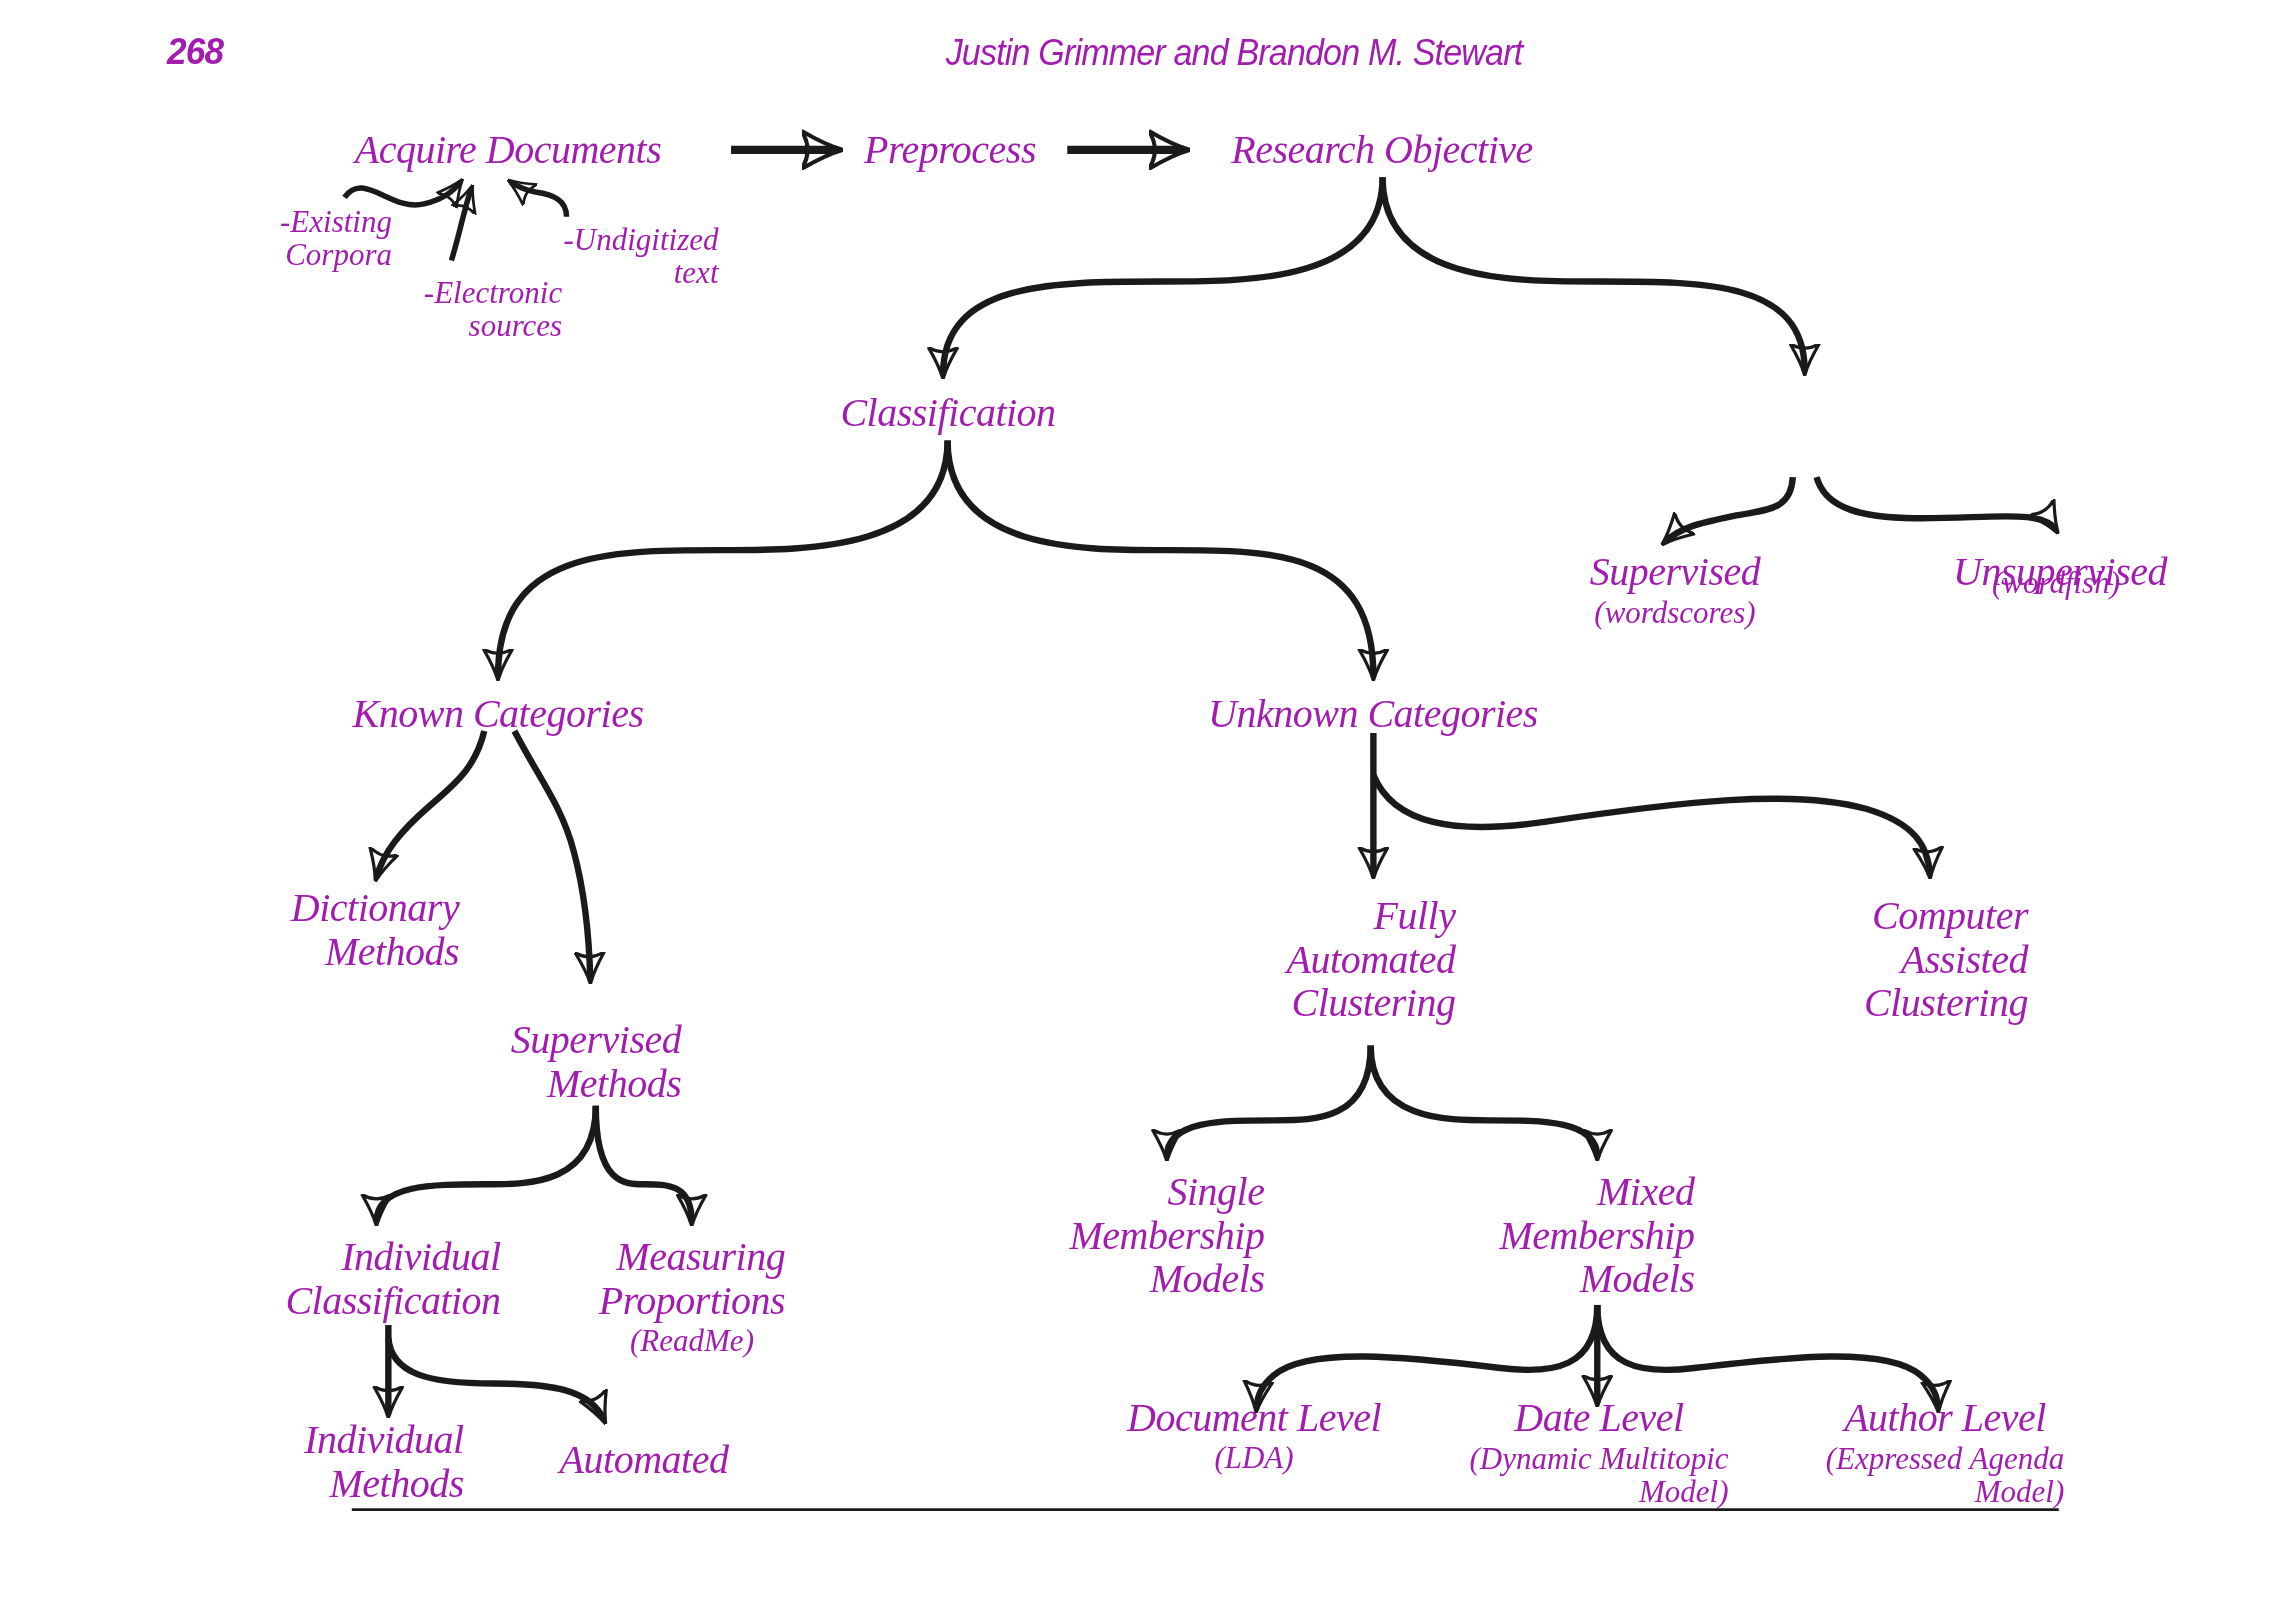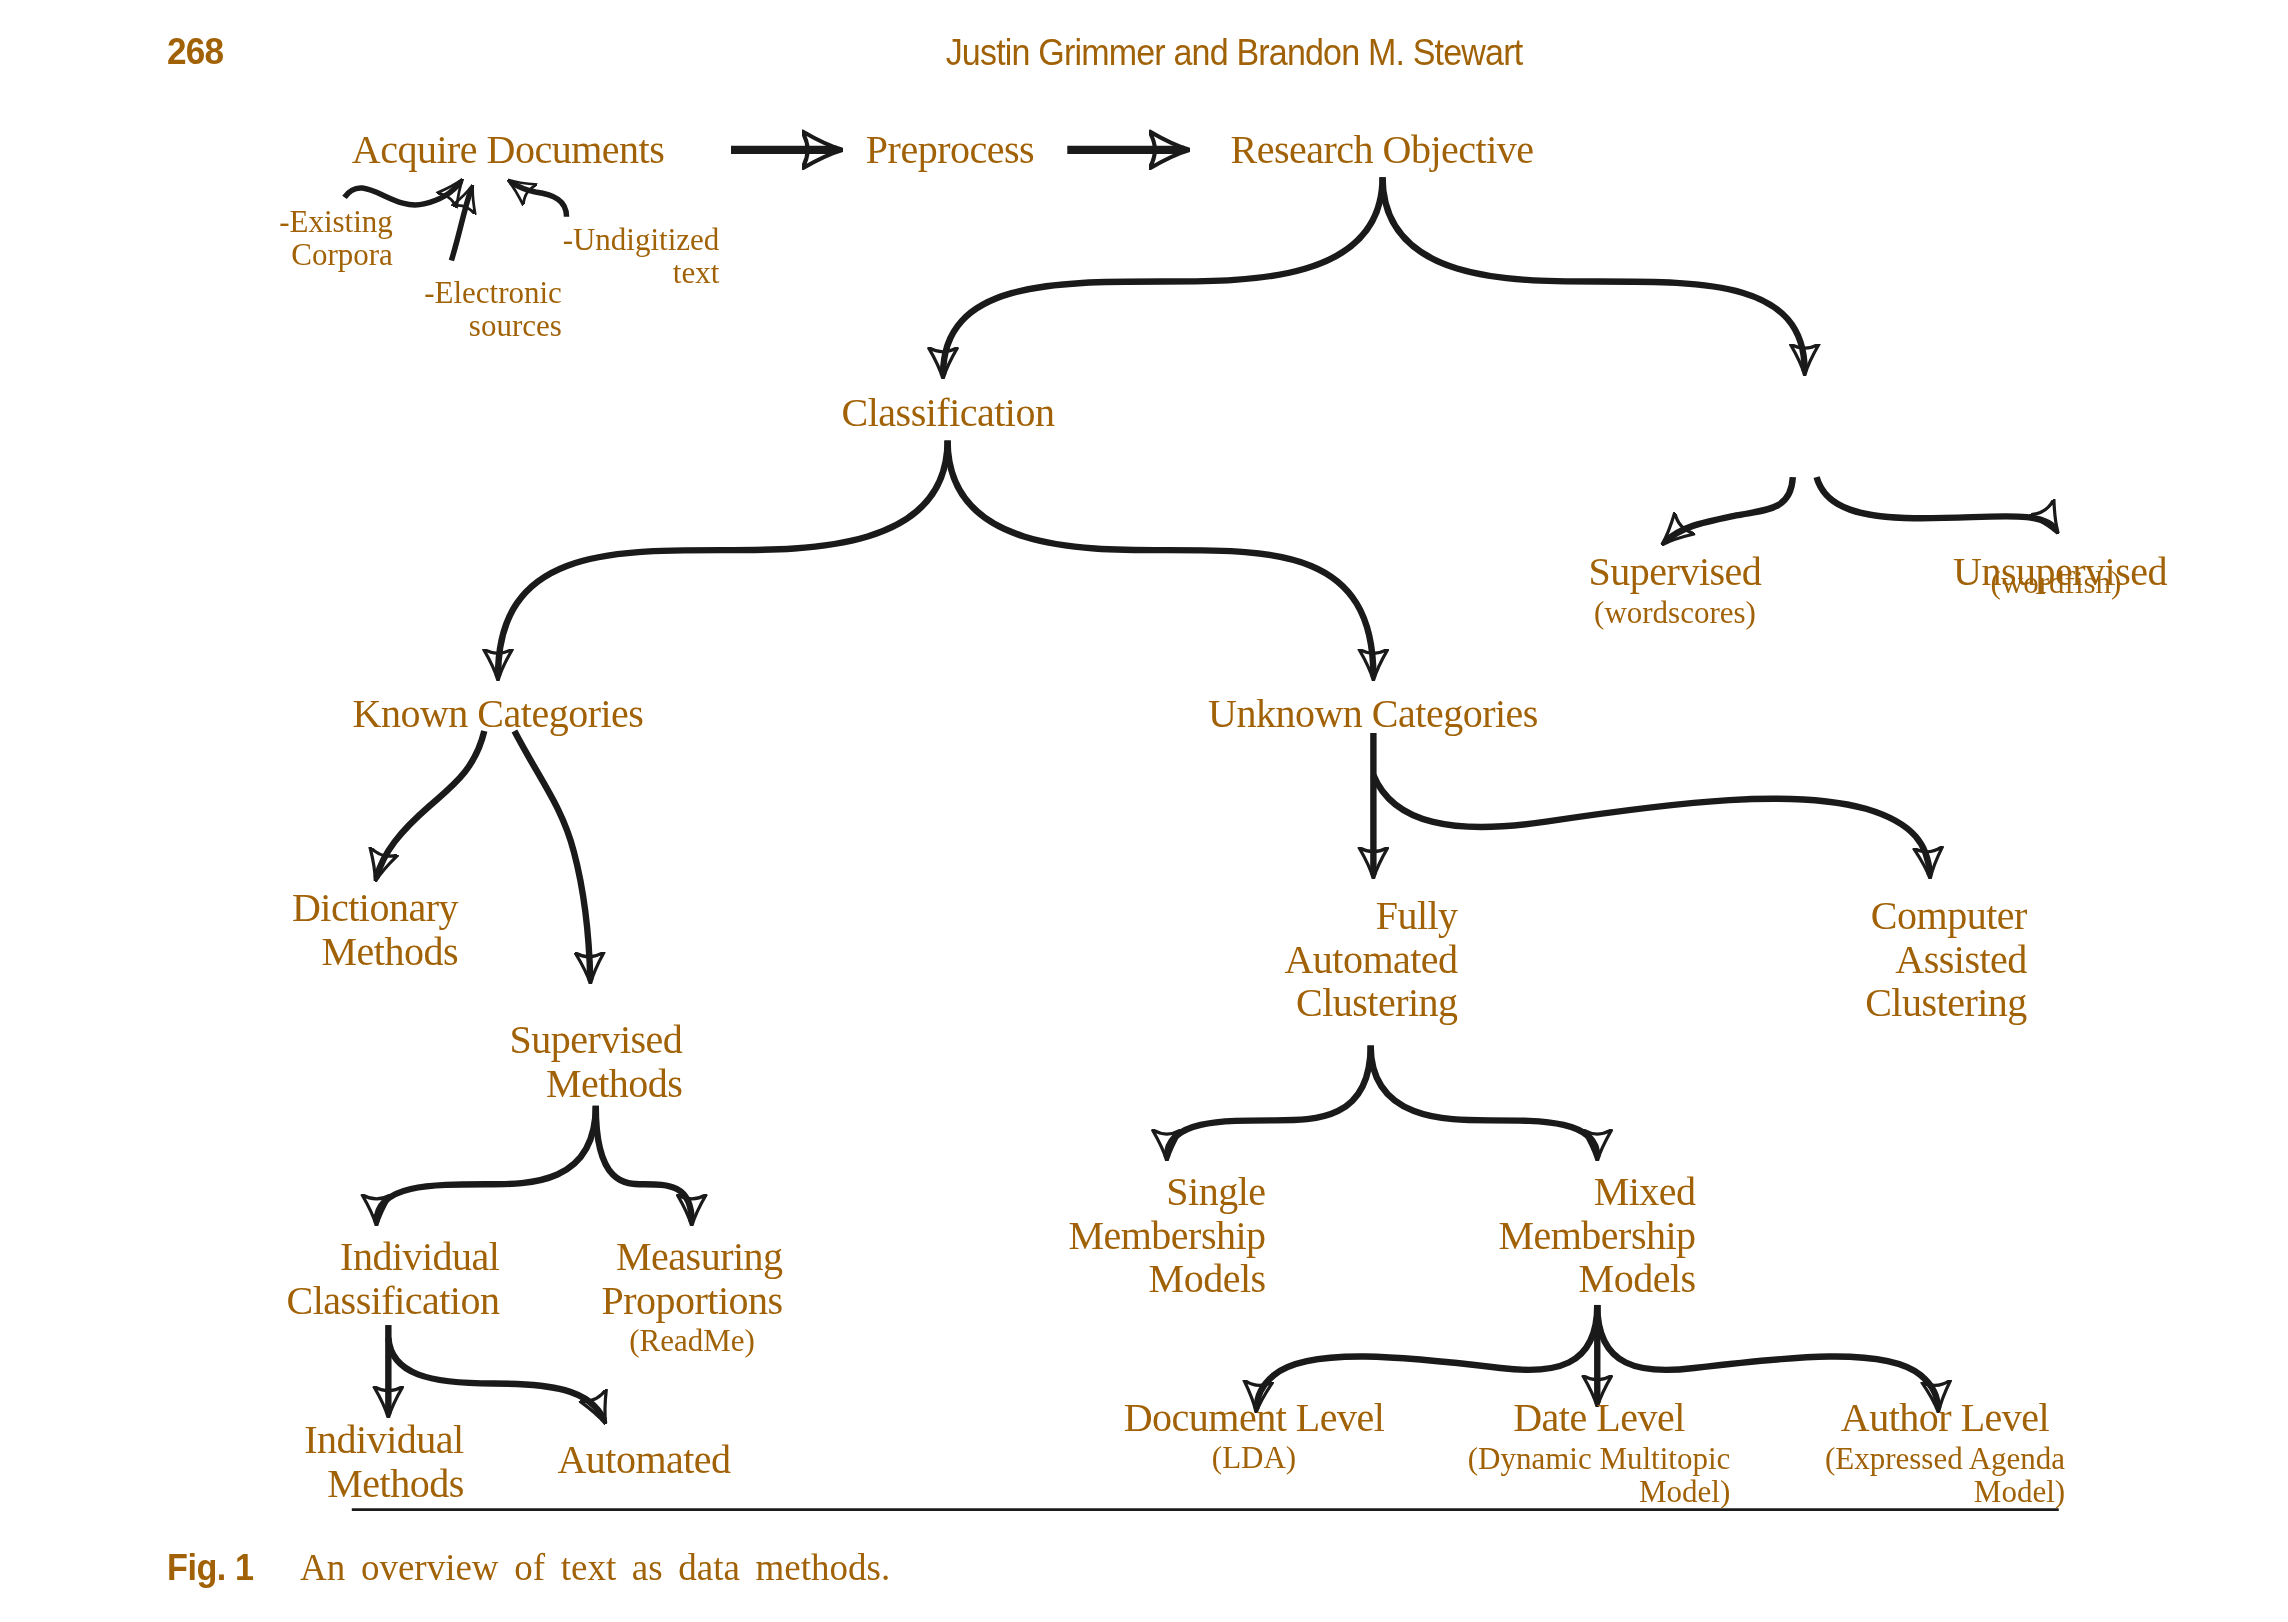--- a/index.html
+++ b/index.html
@@ -2,21 +2,22 @@
 <html style="font-size:14.6px"><head>
 <meta charset="utf-8">
 <style>
   html,body{margin:0;padding:0;background:#ffffff;}
   .page{
     position:relative;
     width:2289px;height:1623px;
     background:#ffffff;
     overflow:hidden;
     font-family:"Liberation Serif","DejaVu Serif",serif;
-    color:#a16207;
+    color:#a21caf;
+    font-style:italic;
   }
   
   .hdr-num{
     position:absolute;left:167px;top:33px;
     font-family:"Liberation Sans","DejaVu Sans",sans-serif;
     font-weight:700;font-size:37px;line-height:1;
     transform:scaleX(.95);transform-origin:left top;
     letter-spacing:-0.9px;
   }
   .hdr-title{
@@ -159,19 +160,15 @@
 
   <div class="node big" style="left:1254px;top:1418px">Document Level</div>
   <div class="node small" style="left:1254px;top:1458px">(LDA)</div>
   <div class="node big" style="left:1599px;top:1418px">Date Level</div>
   <div class="node small" style="left:1599px;top:1475px">(Dynamic Multitopic
 Model)</div>
   <div class="node big" style="left:1945px;top:1418px">Author Level</div>
   <div class="node small" style="left:1945px;top:1475px">(Expressed Agenda
 Model)</div>
 
-  <div class="cap">
-    <span class="cap-label">Fig. 1</span>
-    <span class="cap-text">An overview of text as data methods.</span>
-  </div>
 
 </div>
 
 
 </body></html>

